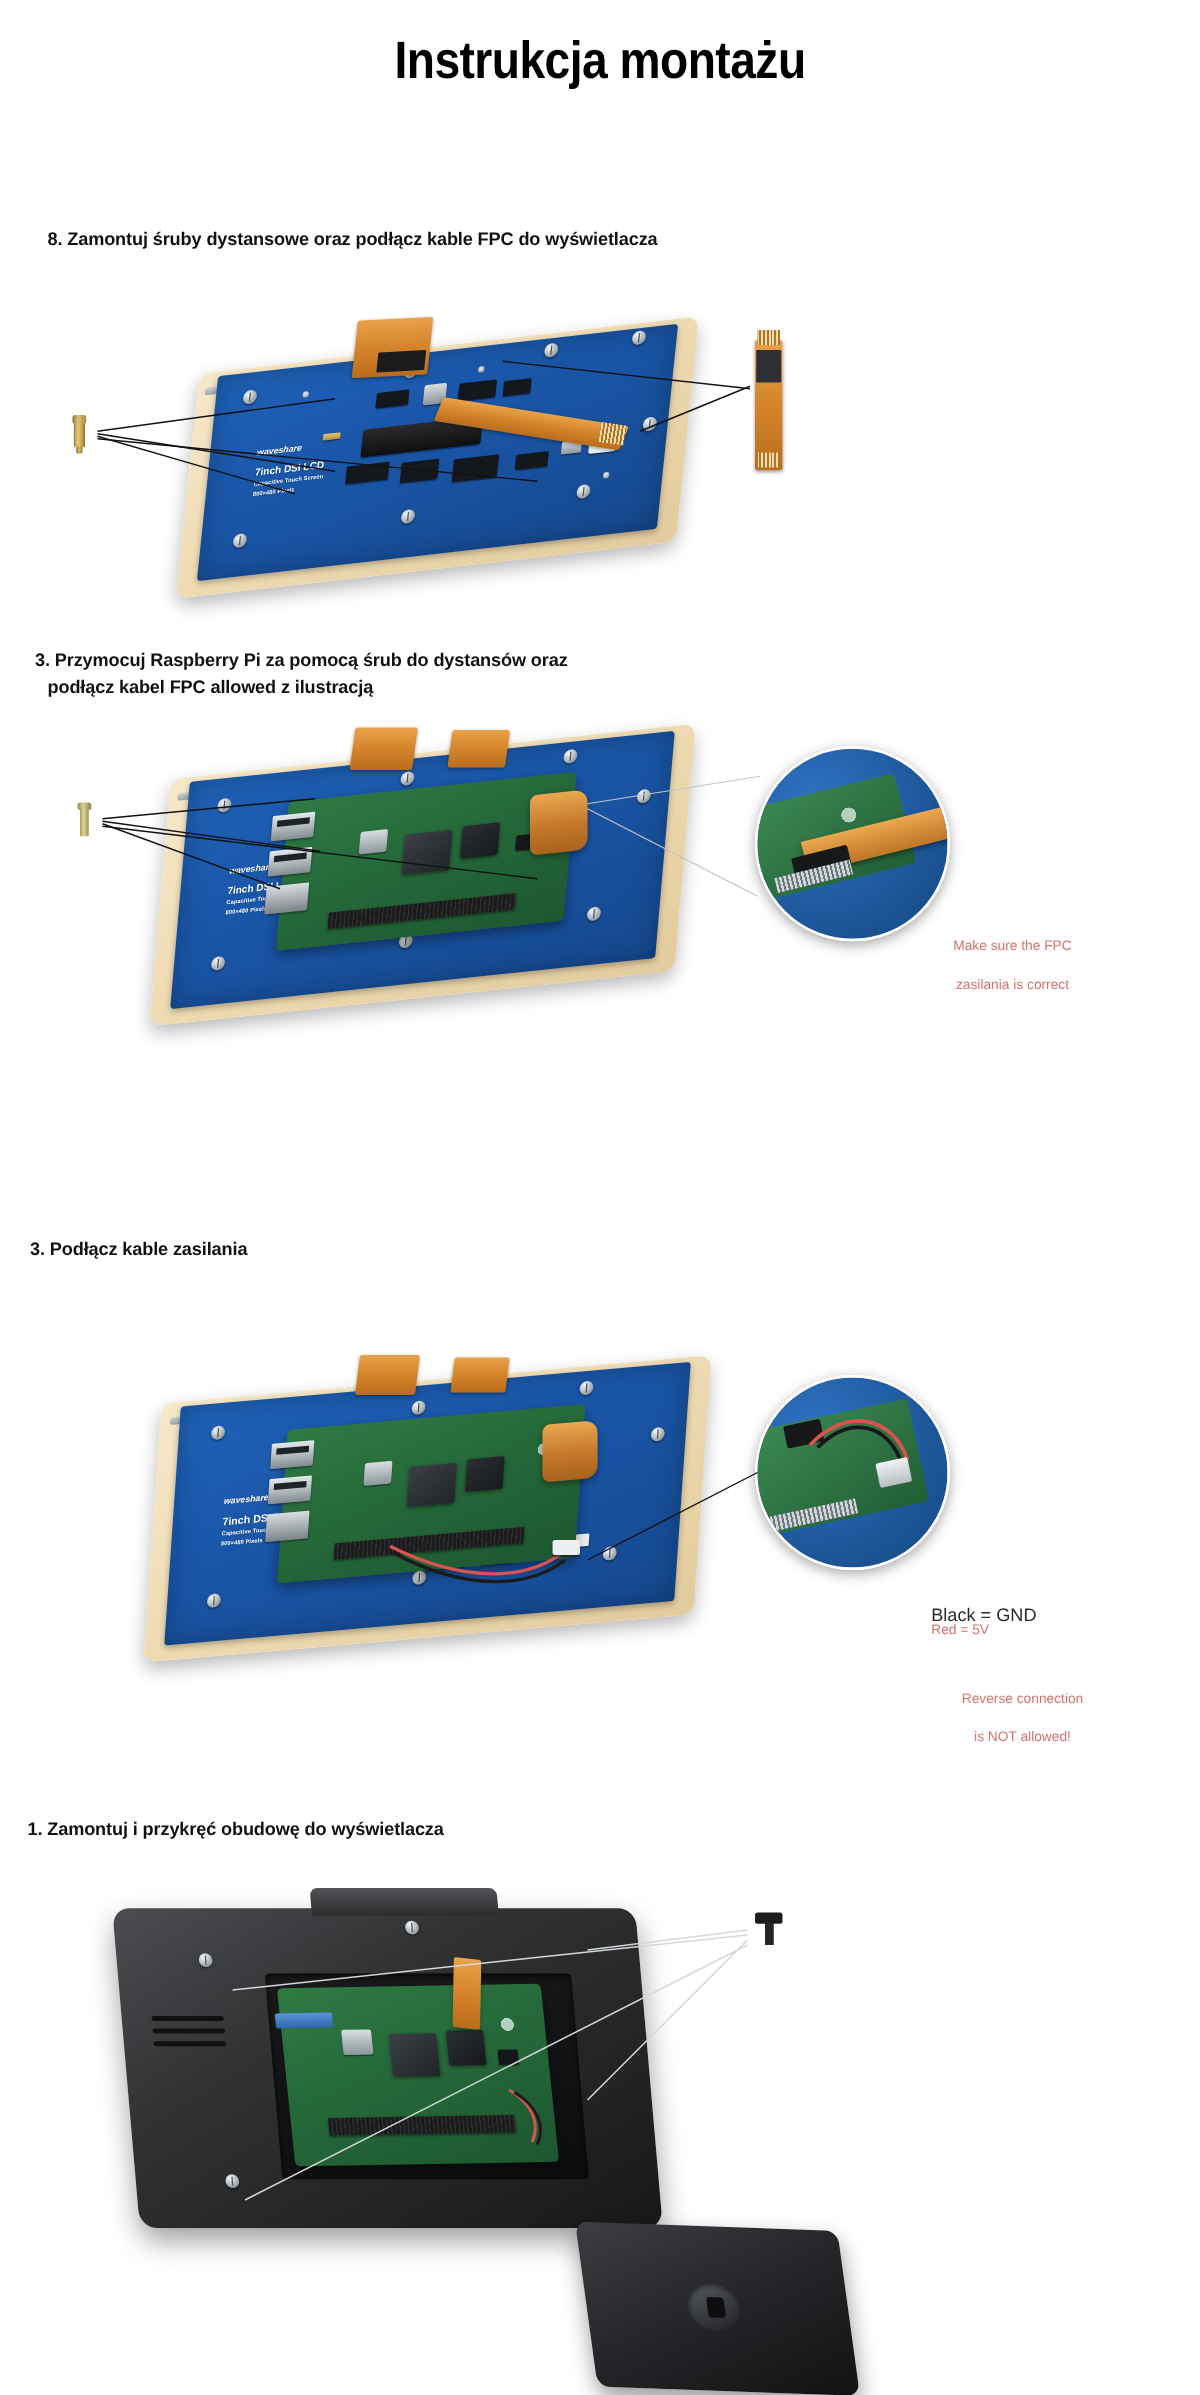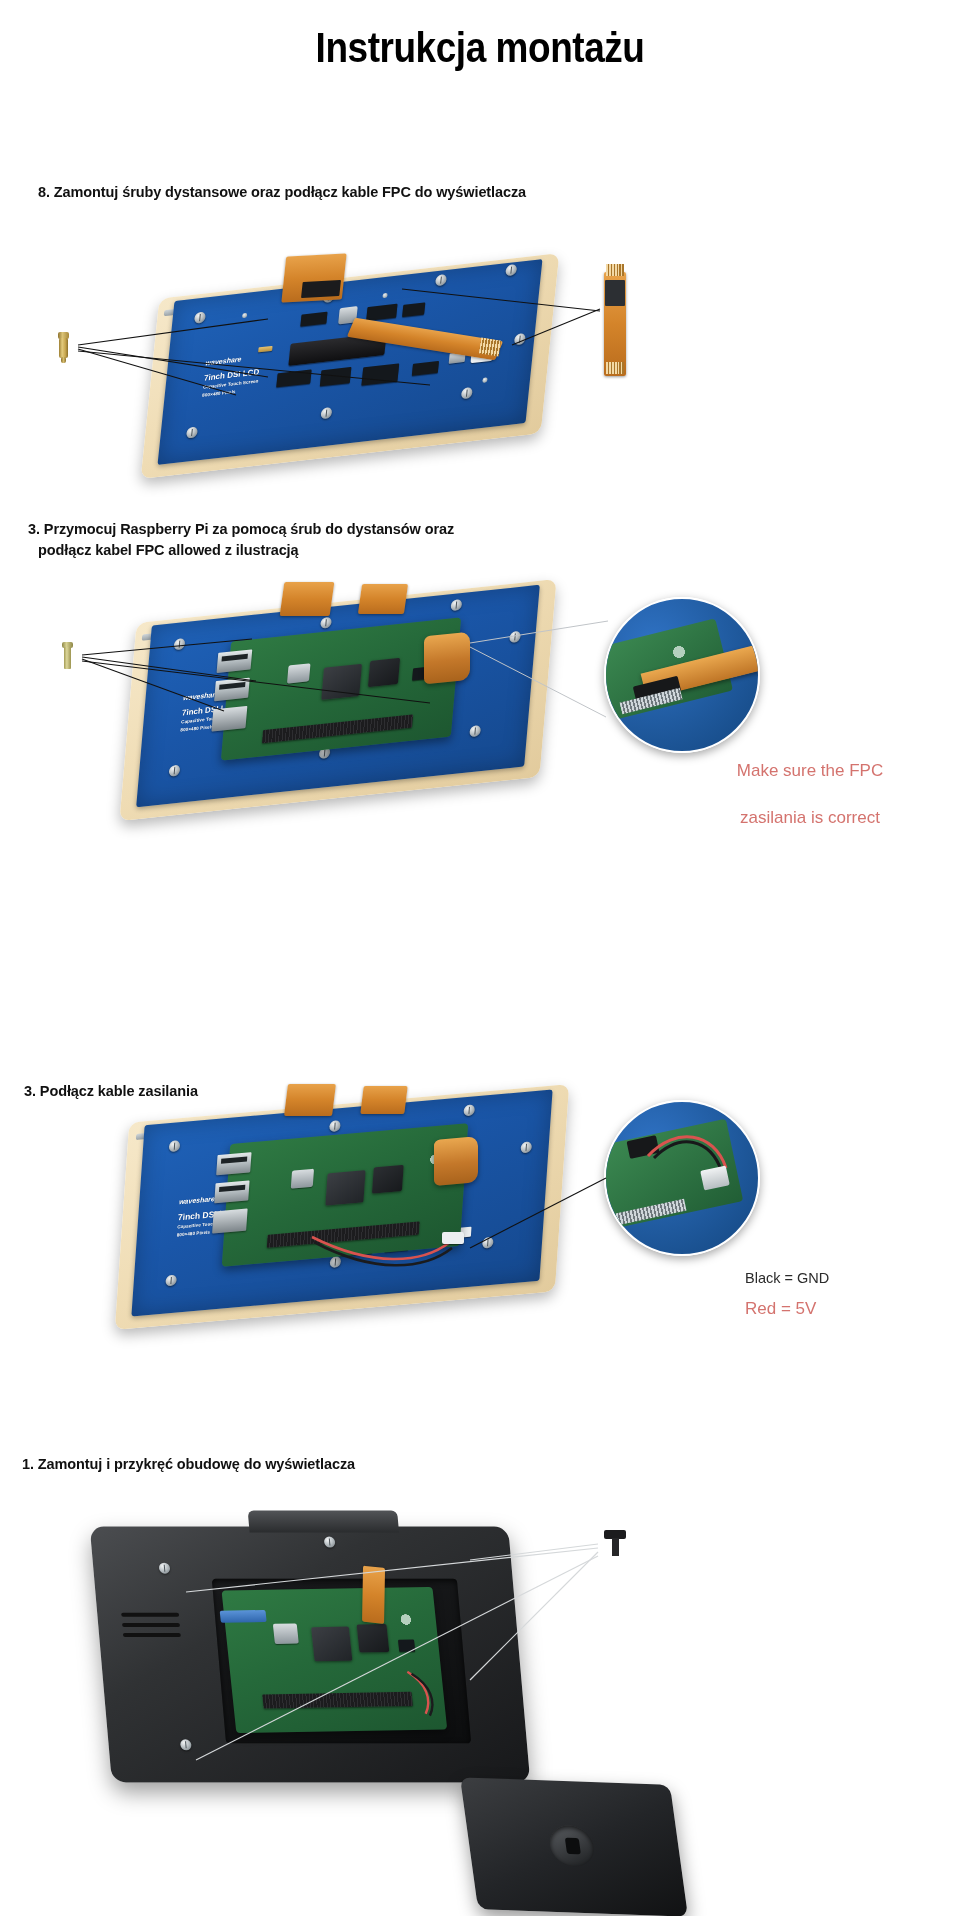--- a/index.html
+++ b/index.html
@@ -170,21 +170,21 @@
     background: #184f9c;
   }
 
   
   .leaders { position: absolute; left: 0; top: 0; pointer-events: none; }
 
   
   .note-red {
     position: absolute;
     color: #d4736e;
-    font-size: 17px;
+    font-size: 11px;
     line-height: 1.4;
     white-space: pre-line;
     font-family: "Liberation Sans", sans-serif;
   }
   .note-dark {
     position: absolute;
     color: #2b2b2b;
     font-size: 14.5px;
     line-height: 1.4;
     font-family: "Liberation Sans", sans-serif;
@@ -386,21 +386,21 @@
       <g stroke="#c0c4c8" stroke-width="1" fill="none">
         <line x1="470" y1="66" x2="608" y2="44"></line>
         <line x1="470" y1="70" x2="606" y2="140"></line>
       </g>
     </svg>
   </div>
 </div>
 
 <div class="section">
 
-  <div class="step-heading" style="position:absolute; left:24px; top:1009px;">3. Podłącz kable zasilania</div>
+  <div class="step-heading" style="position:absolute; left:24px; top:918px;">3. Podłącz kable zasilania</div>
 
   <div class="figure" style="position:absolute; left:0; top:1010px; width:960px; height:300px;">
 
     <div class="lcd-wrap" style="left:122px; top:0px; width:460px; height:250px;">
       <div class="bezel" style="left:0; top:22px; width:440px; height:206px; transform: skewY(-5deg) skewX(-4deg);"></div>
       <div class="pcb-edge" style="left:14px; top:34px; width:412px; height:6px; transform: skewY(-5deg) skewX(-4deg); border-radius:2px;"></div>
       <div class="pcb" style="left:16px; top:26px; width:408px; height:190px; transform: skewY(-5deg) skewX(-4deg);">
         <div class="screw" style="left:26px; top:18px;"></div>
         <div class="screw" style="left:186px; top:12px;"></div>
         <div class="screw" style="left:320px; top:8px;"></div>
@@ -456,22 +456,26 @@
       <svg style="position:absolute; left:0; top:0;" width="156" height="156">
         <path d="M42 54 C 70 24, 108 30, 120 66" stroke="#d9534f" stroke-width="3" fill="none"></path>
         <path d="M48 56 C 74 30, 104 36, 116 70" stroke="#18181a" stroke-width="3" fill="none"></path>
       </svg>
       <div style="position:absolute; left:96px; top:66px; width:26px; height:20px;
                   background:linear-gradient(180deg,#f1f3f4,#b6bdc1); border-radius:2px; transform: rotate(-12deg);"></div>
       <div style="position:absolute; left:10px; top:104px; width:70px; height:12px;
                   background:repeating-linear-gradient(90deg,#cfd6da 0 2px,#6d767b 2px 3.6px); transform: rotate(-12deg);"></div>
     </div>
 
-    <div class="note-dark" style="left:745px; top:186px;">Black = GND</div>
+    <div class="note-dark" style="left:745px; top:201px;">Black = GND</div>
     <div class="note-red" style="left:745px; top:215px;">Red = 5V</div>
+    <div class="note-red" style="left:718px; top:255px; text-align:center; width:200px;">
+      <div>Reverse connection</div>
+      <div>is NOT allowed!</div>
+    </div>
 
     <svg class="leaders" width="960" height="300">
       <g stroke="#111" stroke-width="1.1" fill="none">
         <line x1="470" y1="166" x2="606" y2="96"></line>
       </g>
     </svg>
   </div>
 </div>
 
 <div class="section">

